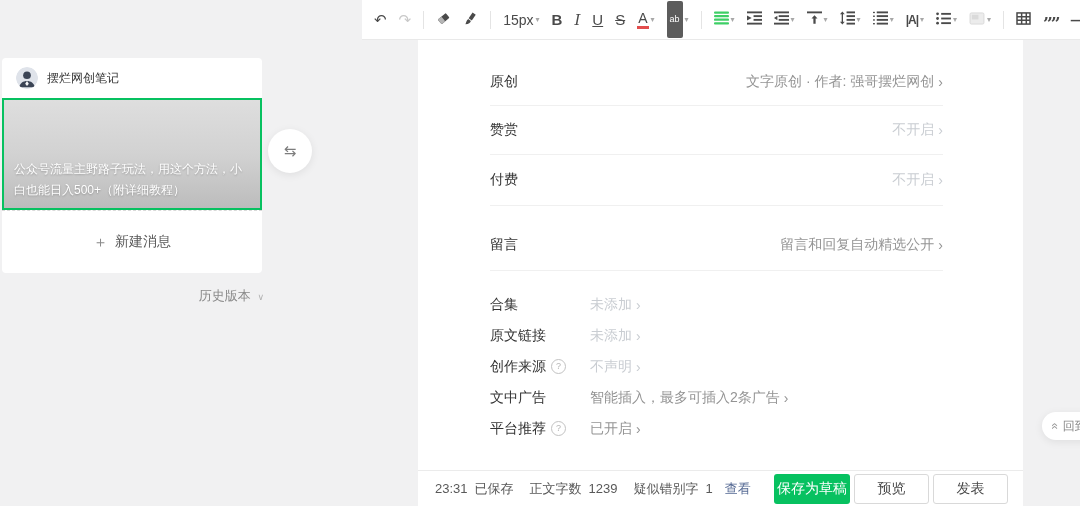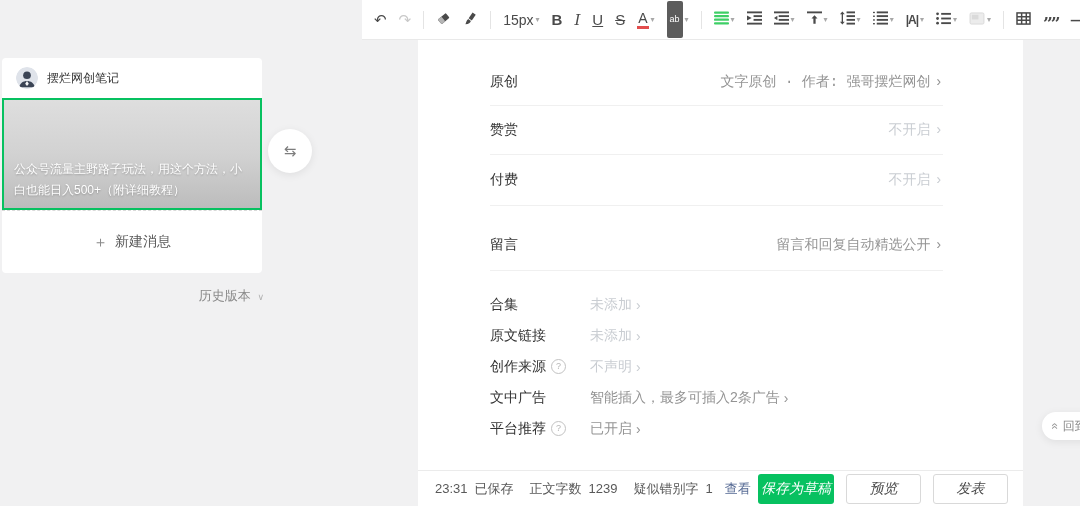--- a/index.html
+++ b/index.html
@@ -46,21 +46,21 @@
   .plus-glyph{color:#8a8a8a;font-size:15px;}
   .history{position:absolute;left:2px;top:287px;width:262px;text-align:right;
            color:#8a8a8a;font-size:13px;cursor:pointer;}
   .history .caret2{font-size:9px;color:#b0b0b0;margin-left:3px;}
   .swap-btn{position:absolute;left:268px;top:129px;width:44px;height:44px;border-radius:50%;
             background:#fff;box-shadow:0 2px 8px rgba(0,0,0,.08);display:flex;
             align-items:center;justify-content:center;color:#7d7d7d;font-size:15px;cursor:pointer;}
 
   
   .editor{position:absolute;left:418px;top:40px;width:605px;bottom:0;background:#fff;}
-  .grp1{margin:18px 80px 4px 72px;font-family:Liberation Mono, monospace;}
+  .grp1{margin:18px 80px 4px 72px;}
   .row1{display:flex;align-items:center;justify-content:space-between;
         border-bottom:1px solid #f0f0f0;cursor:pointer;}
   .row1.h1{height:47px;}.row1.h2{height:48px;}.row1.h3{height:50px;}
   .row1.h4{height:50px;margin-top:14px;gap:44px;}
   .rlabel{font-size:14px;color:#333;}
   .rvalue{font-size:14px;display:flex;align-items:center;gap:4px;}
   .v-mid{color:#949494;}
   .v-muted{color:#c9cdd2;text-align:center;}
   .chev{font-size:14px;line-height:1;}
 
@@ -71,21 +71,21 @@
         font-size:9px;display:inline-flex;align-items:center;justify-content:center;line-height:1;}
 
   
   .footer{position:absolute;left:0;right:0;bottom:0;height:36px;border-top:1px solid #ebebeb;
           display:flex;align-items:center;padding:0 15px 0 17px;box-sizing:border-box;
           background:#fff;}
   .status{display:flex;align-items:center;font-size:13px;color:#595959;}
   .status .gap-s{margin-left:7px;}
   .status .gap-m{margin-left:16px;font-family:Liberation Serif, serif;}
   .link{color:#576b95;margin-left:12px;cursor:pointer;}
-  .btns{margin-left:auto;display:flex;gap:12px;font-style:italic;}
+  .btns{margin-left:auto;display:flex;gap:4px;}
   .btn{height:30px;border-radius:3px;font-size:14px;display:flex;align-items:center;
        justify-content:center;cursor:pointer;box-sizing:border-box;}
   .btn-green{width:76px;background:#07c160;color:#fff;}
   .btn-plain{width:75px;background:#fff;border:1px solid #d9d9d9;color:#4a4a4a;}
 
   
   .float-pill{position:absolute;left:1042px;top:412px;height:28px;border-radius:14px;
               background:#fff;box-shadow:0 2px 8px rgba(0,0,0,.08);display:flex;
               align-items:center;gap:4px;padding:0 10px;color:#8a8a8a;font-size:12px;
               white-space:nowrap;cursor:pointer;}

